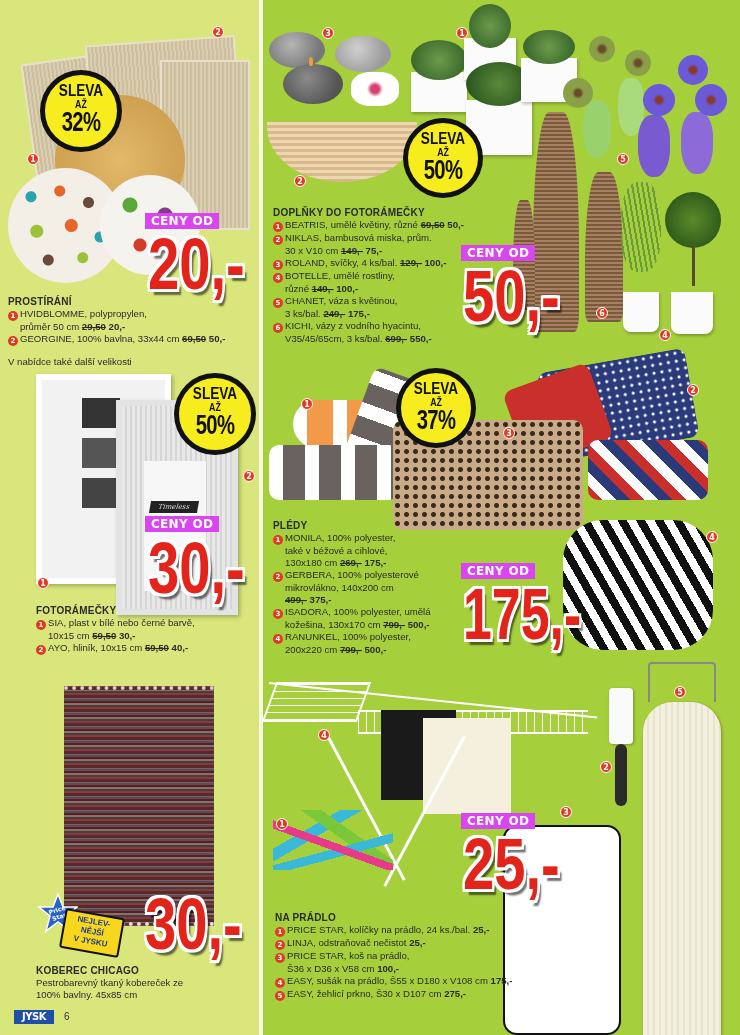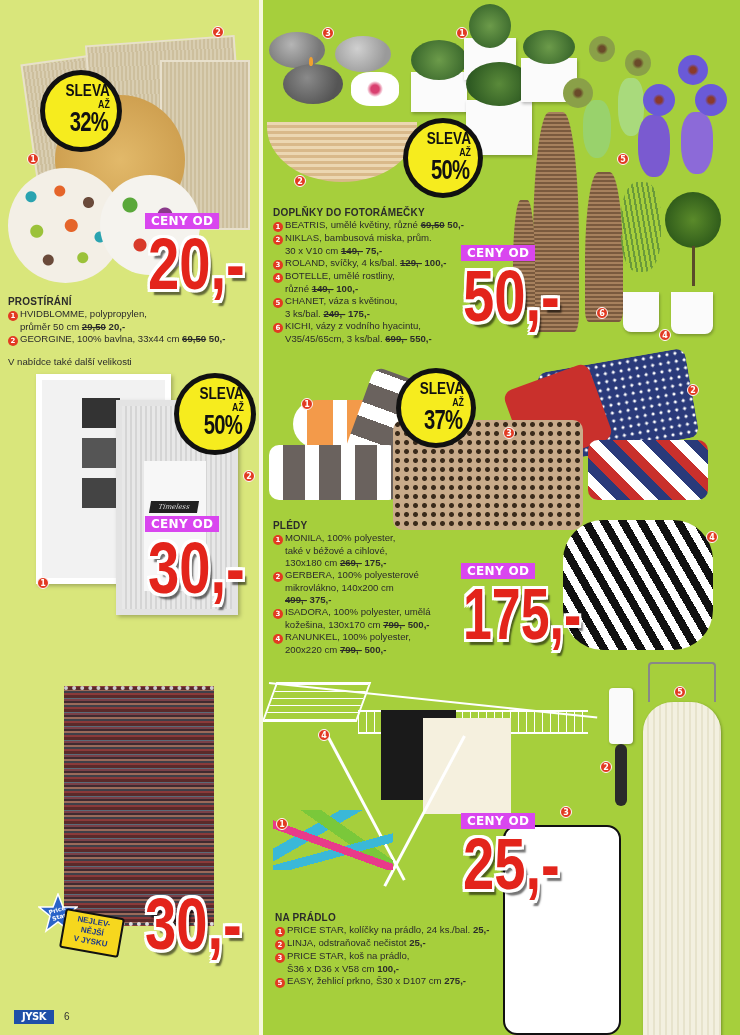--- a/index.html
+++ b/index.html
@@ -16,21 +16,21 @@
   .desc { position: absolute; font-family: "Liberation Sans", sans-serif; font-size: 9.6px; line-height: 12px; color: #2b2b2b; }
   .desc .title { font-weight: bold; font-size: 10px; letter-spacing: 0.2px; }
   .desc .line { white-space: nowrap; }
   .desc .bullet { display: inline-block; width: 10px; height: 10px; border-radius: 50%; background: #e23a22; color: #fff;
        font: bold 7px/10px "DejaVu Sans", sans-serif; text-align: center; margin-right: 2px; vertical-align: -1px; }
   .desc .indent { padding-left: 12px; }
   .desc s { color: #2b2b2b; font-weight: bold; }
   .desc b { font-weight: bold; }
 
   .sleva { position: absolute; border-radius: 50%; background: #f6ec1e; border: 3px solid #111;
-           box-shadow: 0 0 0 2px #111; text-align: right; color: #111; font-family: "Liberation Sans", sans-serif; font-weight: bold; }
+           box-shadow: 0 0 0 2px #111; text-align: center; color: #111; font-family: "Liberation Sans", sans-serif; font-weight: bold; }
   .sleva .s1 { display: block; font-size: 17px; line-height: 16px; transform: scaleX(0.8); margin-top: 8px; }
   .sleva .s2 { display: block; font-size: 11px; line-height: 10px; transform: scaleX(0.8); }
   .sleva .s3 { display: block; font-size: 27px; line-height: 26px; transform: scaleX(0.75); letter-spacing: -1px; }
 
   .ceny { position: absolute; background: #d946ef; color: #fff; font: bold 12px/16px "DejaVu Sans", sans-serif;
           padding: 0 6px; letter-spacing: 0.3px; }
   .price { position: absolute; color: #e3241b; font-family: "Liberation Sans", sans-serif; font-weight: bold;
            line-height: 1; transform-origin: left top;
            text-shadow: -3px -3px 0 #fff, 3px -3px 0 #fff, -3px 3px 0 #fff, 3px 3px 0 #fff, 0 3px 0 #fff, 3px 0 0 #fff, 0 -3px 0 #fff, -3px 0 0 #fff, 5px 6px 2px rgba(0,0,0,0.55); }
 
@@ -99,37 +99,48 @@
 
   <div class="sleva" style="left:176px;top:375px;width:78px;height:78px;">
     <span class="s1">SLEVA</span>
     <span class="s2">AŽ</span>
     <span class="s3">50%</span>
   </div>
 
   <div class="ceny" style="left:145px;top:516px;">CENY OD</div>
   <div class="price" style="left:148px;top:532px;font-size:72px;transform:scaleX(0.78);">30,-</div>
 
+  <div class="desc" style="left:36px;top:605px;">
+    <div class="title">FOTORÁMEČKY</div>
+    <div class="line"><span class="bullet">1</span><span>SIA, plast v bílé nebo černé barvě,</span></div>
+    <div class="line indent"><span>10x15 cm</span> <s>59,50</s> <b>30,-</b></div>
+    <div class="line"><span class="bullet">2</span><span>AYO, hliník, 10x15 cm</span> <s>59,50</s> <b>40,-</b></div>
+  </div>
 
   <div class="rug" style="left:64px;top:686px;width:150px;height:240px;border-top:4px dotted #ccc;border-bottom:4px dotted #ddd;"></div>
 
   <div class="abs" style="left:38px;top:893px;width:40px;height:40px;">
     <svg width="40" height="40" viewBox="0 0 40 40">
         <polygon points="20,1 25,14 39,14 28,23 32,38 20,29 8,38 12,23 1,14 15,14" fill="#2a63c8" stroke="#fff" stroke-width="1.5"></polygon>
       </svg>
     <div class="abs" style="left:8px;top:13px;width:24px;color:#fff;font:bold 6px/7px 'DejaVu Sans',sans-serif;text-align:center;transform:rotate(-18deg);">Price Star</div>
   </div>
   <div class="abs" style="left:62px;top:913px;width:60px;height:40px;background:#f6d71e;border:2px solid #111;transform:rotate(10deg);border-radius:3px;font:bold 8px/10px 'Liberation Sans',sans-serif;text-align:center;color:#1e3a8a;padding-top:2px;">
     <div>NEJLEV-</div>
     <div>NĚJŠÍ</div>
     <div>V JYSKU</div>
   </div>
 
   <div class="price" style="left:145px;top:888px;font-size:72px;transform:scaleX(0.78);">30,-</div>
 
+  <div class="desc" style="left:36px;top:965px;">
+    <div class="title">KOBEREC CHICAGO</div>
+    <div class="line">Pestrobarevný tkaný kobereček ze</div>
+    <div class="line">100% bavlny. 45x85 cm</div>
+  </div>
 
   <div class="abs" style="left:14px;top:1010px;width:40px;height:14px;background:#1f4fa8;color:#fff;font:bold 10px/14px 'DejaVu Sans',sans-serif;text-align:center;letter-spacing:-0.5px;">JYSK</div>
   <div class="abs" style="left:64px;top:1011px;font:10px/12px 'Liberation Sans',sans-serif;color:#333;">6</div>
 </div>
 
 <div id="divider"></div>
 
 <div id="right" class="panel">
 
   <div>
@@ -265,15 +276,16 @@
 
   <div class="ceny" style="left:198px;top:813px;">CENY OD</div>
   <div class="price" style="left:200px;top:828px;font-size:72px;transform:scaleX(0.78);">25,-</div>
 
   <div class="desc" style="left:12px;top:912px;">
     <div class="title">NA PRÁDLO</div>
     <div class="line"><span class="bullet">1</span><span>PRICE STAR, kolíčky na prádlo, 24 ks./bal.</span> <b>25,-</b></div>
     <div class="line"><span class="bullet">2</span><span>LINJA, odstraňovač nečistot</span> <b>25,-</b></div>
     <div class="line"><span class="bullet">3</span><span>PRICE STAR, koš na prádlo,</span></div>
     <div class="line indent"><span>Š36 x D36 x V58 cm</span> <b>100,-</b></div>
+    <div class="line"><span class="bullet">4</span><span>EASY, sušák na prádlo, Š55 x D180 x V108 cm</span> <b>175,-</b></div>
     <div class="line"><span class="bullet">5</span><span>EASY, žehlicí prkno, Š30 x D107 cm</span> <b>275,-</b></div>
   </div>
 </div>
 
 </body></html>

